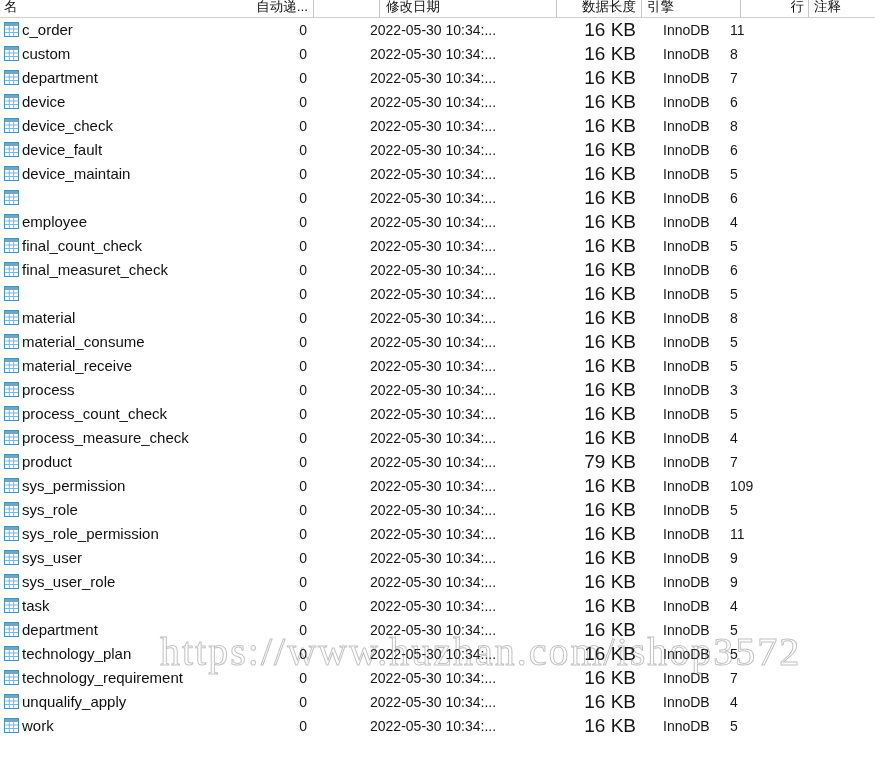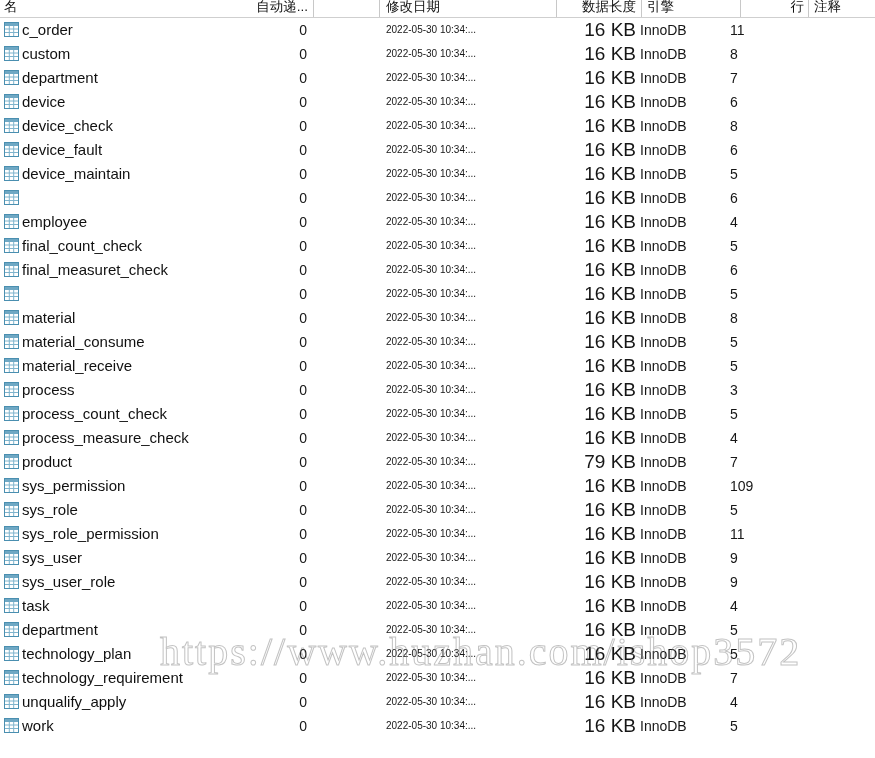--- a/index.html
+++ b/index.html
@@ -70,23 +70,23 @@
     white-space: nowrap;
     overflow: hidden;
   }
   .cell.name {
     left: 22px;
     width: 285px;
     font-size: 15px;
     color: #101010;
   }
   .cell.auto  { left: 200px; width: 107px; text-align: right; font-size: 14px;}
-  .cell.date  { left: 386px; width: 190px; font-size: 10px;}
+  .cell.date  { left: 370px; width: 190px; font-size: 14px;}
   .cell.size  { left: 560px; width: 76px; text-align: right; font-size: 19px;}
-  .cell.engine{ left: 640px; width: 90px; font-size: 14px;}
+  .cell.engine{ left: 663px; width: 90px; font-size: 14px;}
   .cell.rows  { left: 730px; width: 74px; text-align: left; font-size: 14px;}
   .cell.comment { left: 812px; width: 62px; font-size: 14px;}
 
   
   .tbl-icon {
     position: absolute;
     left: 4px;
     top: 4px;
     width: 15px;
     height: 15px;

